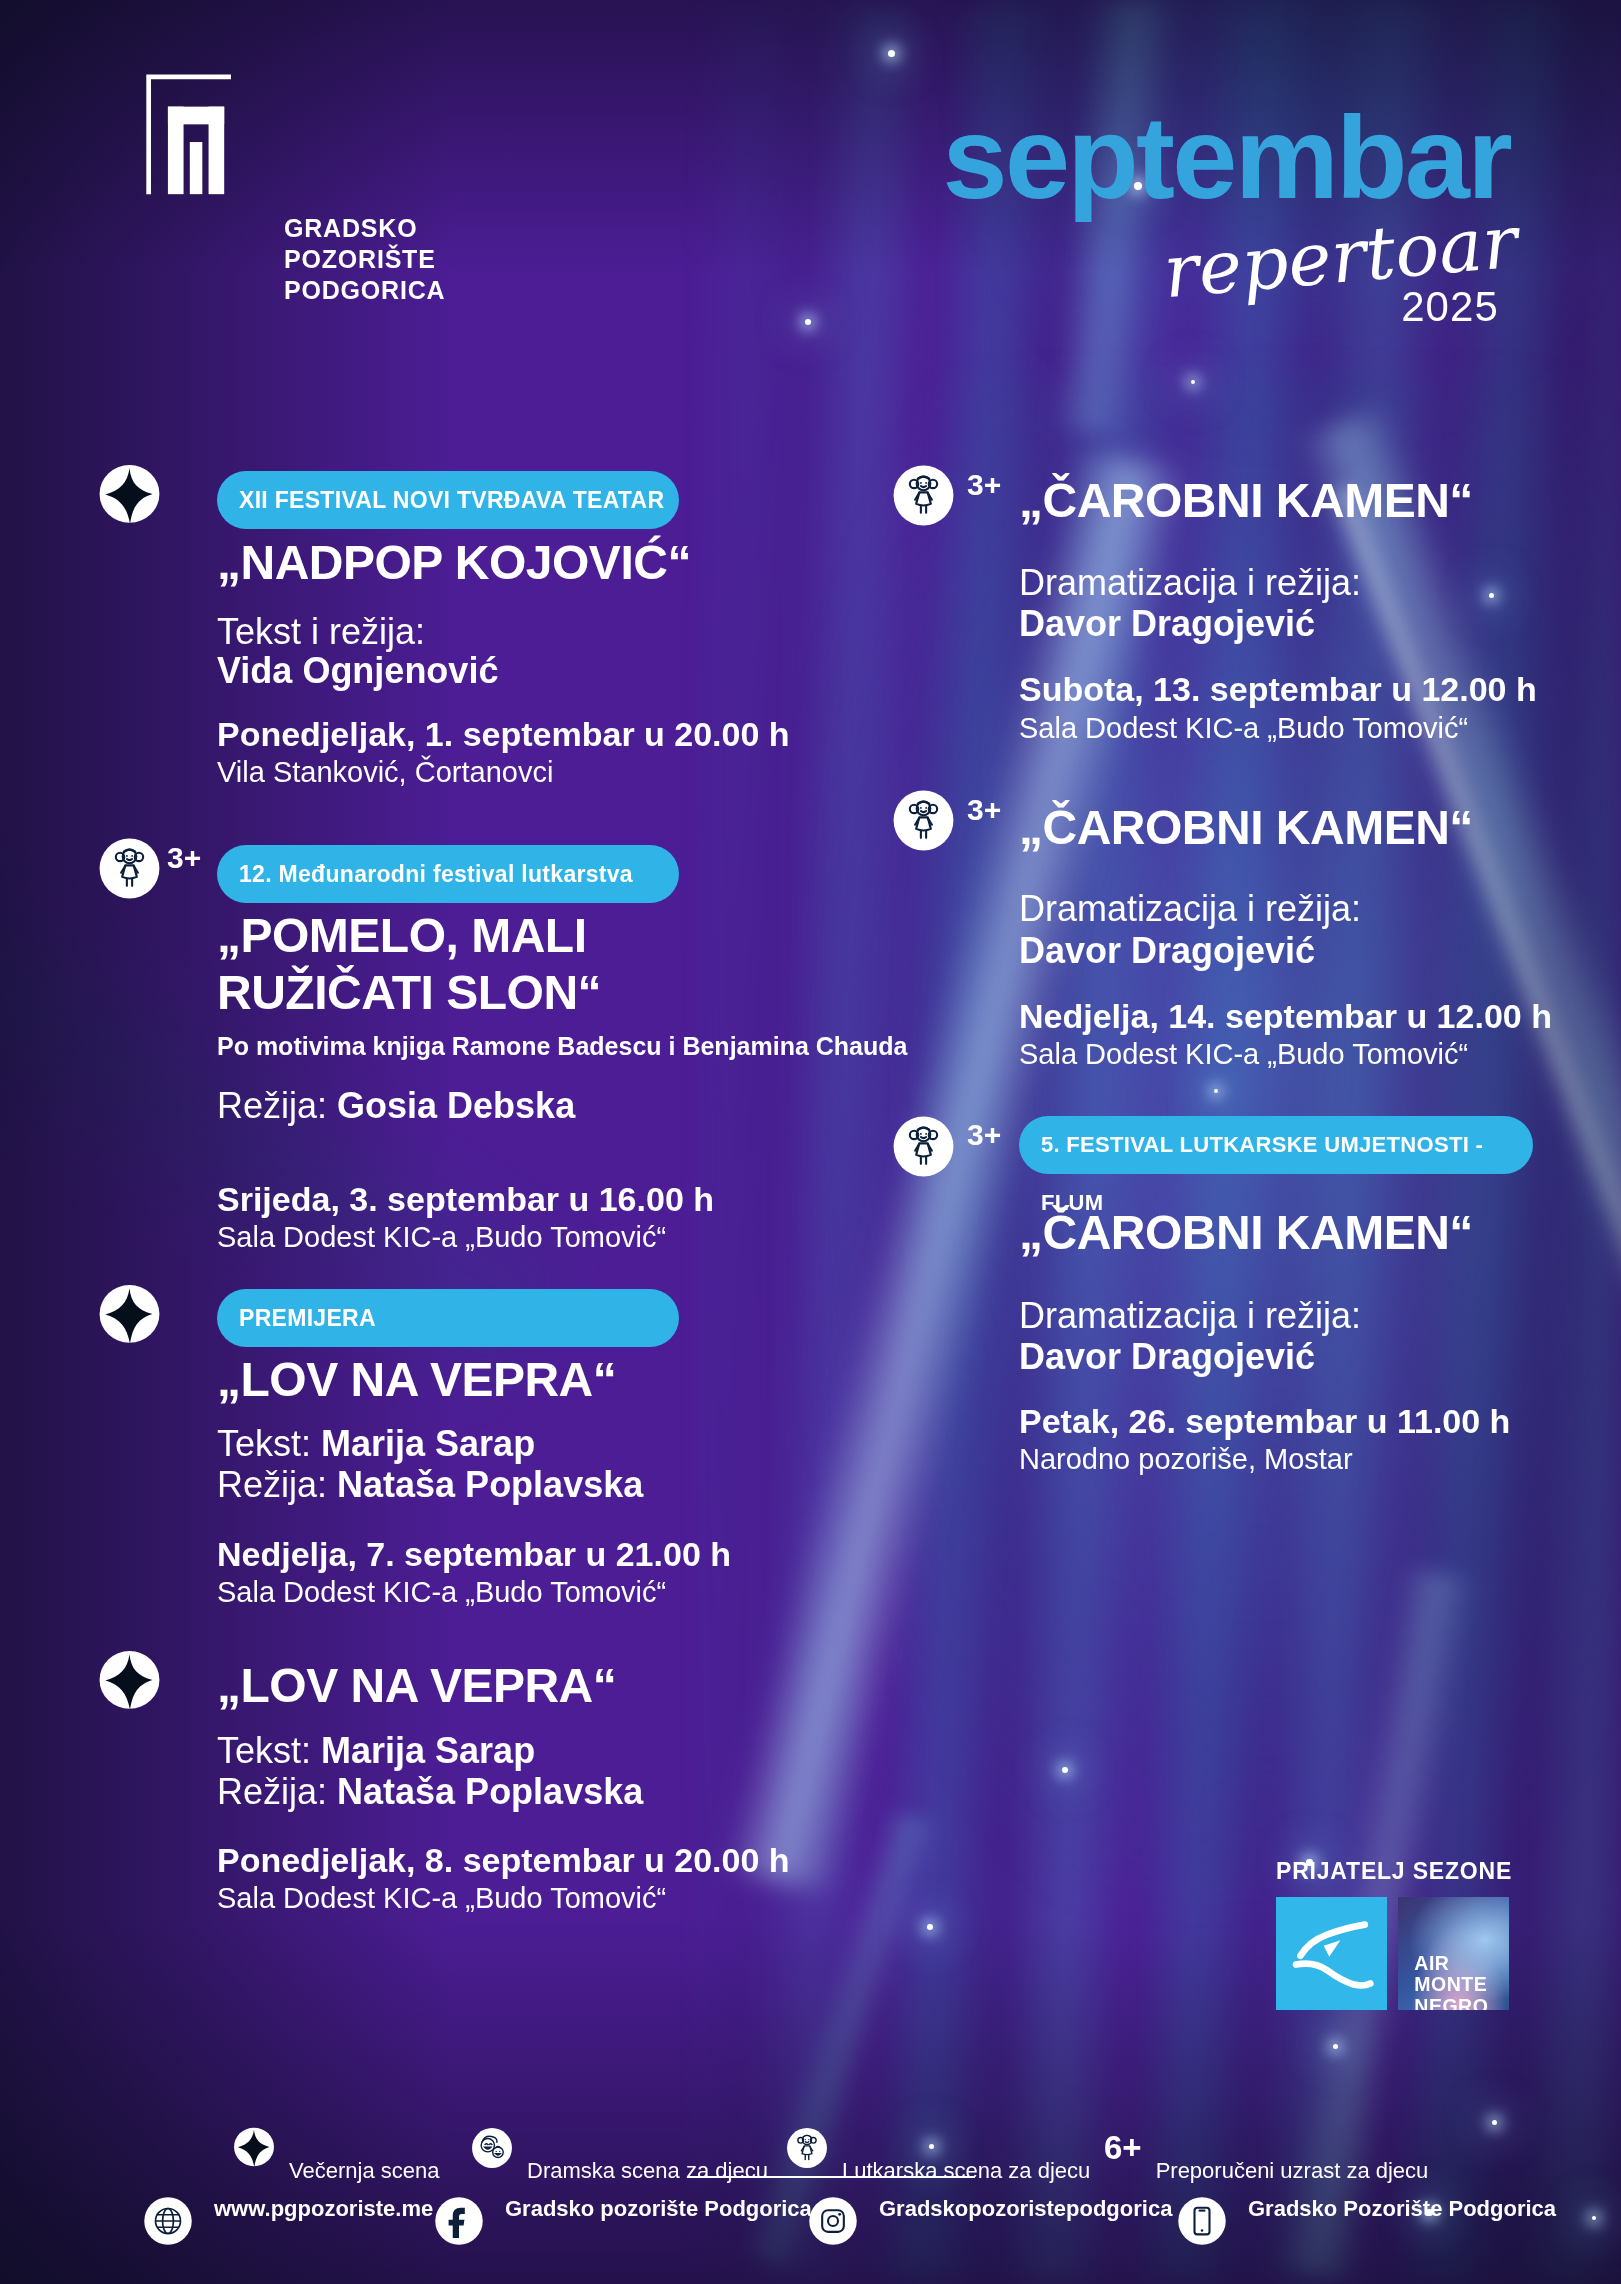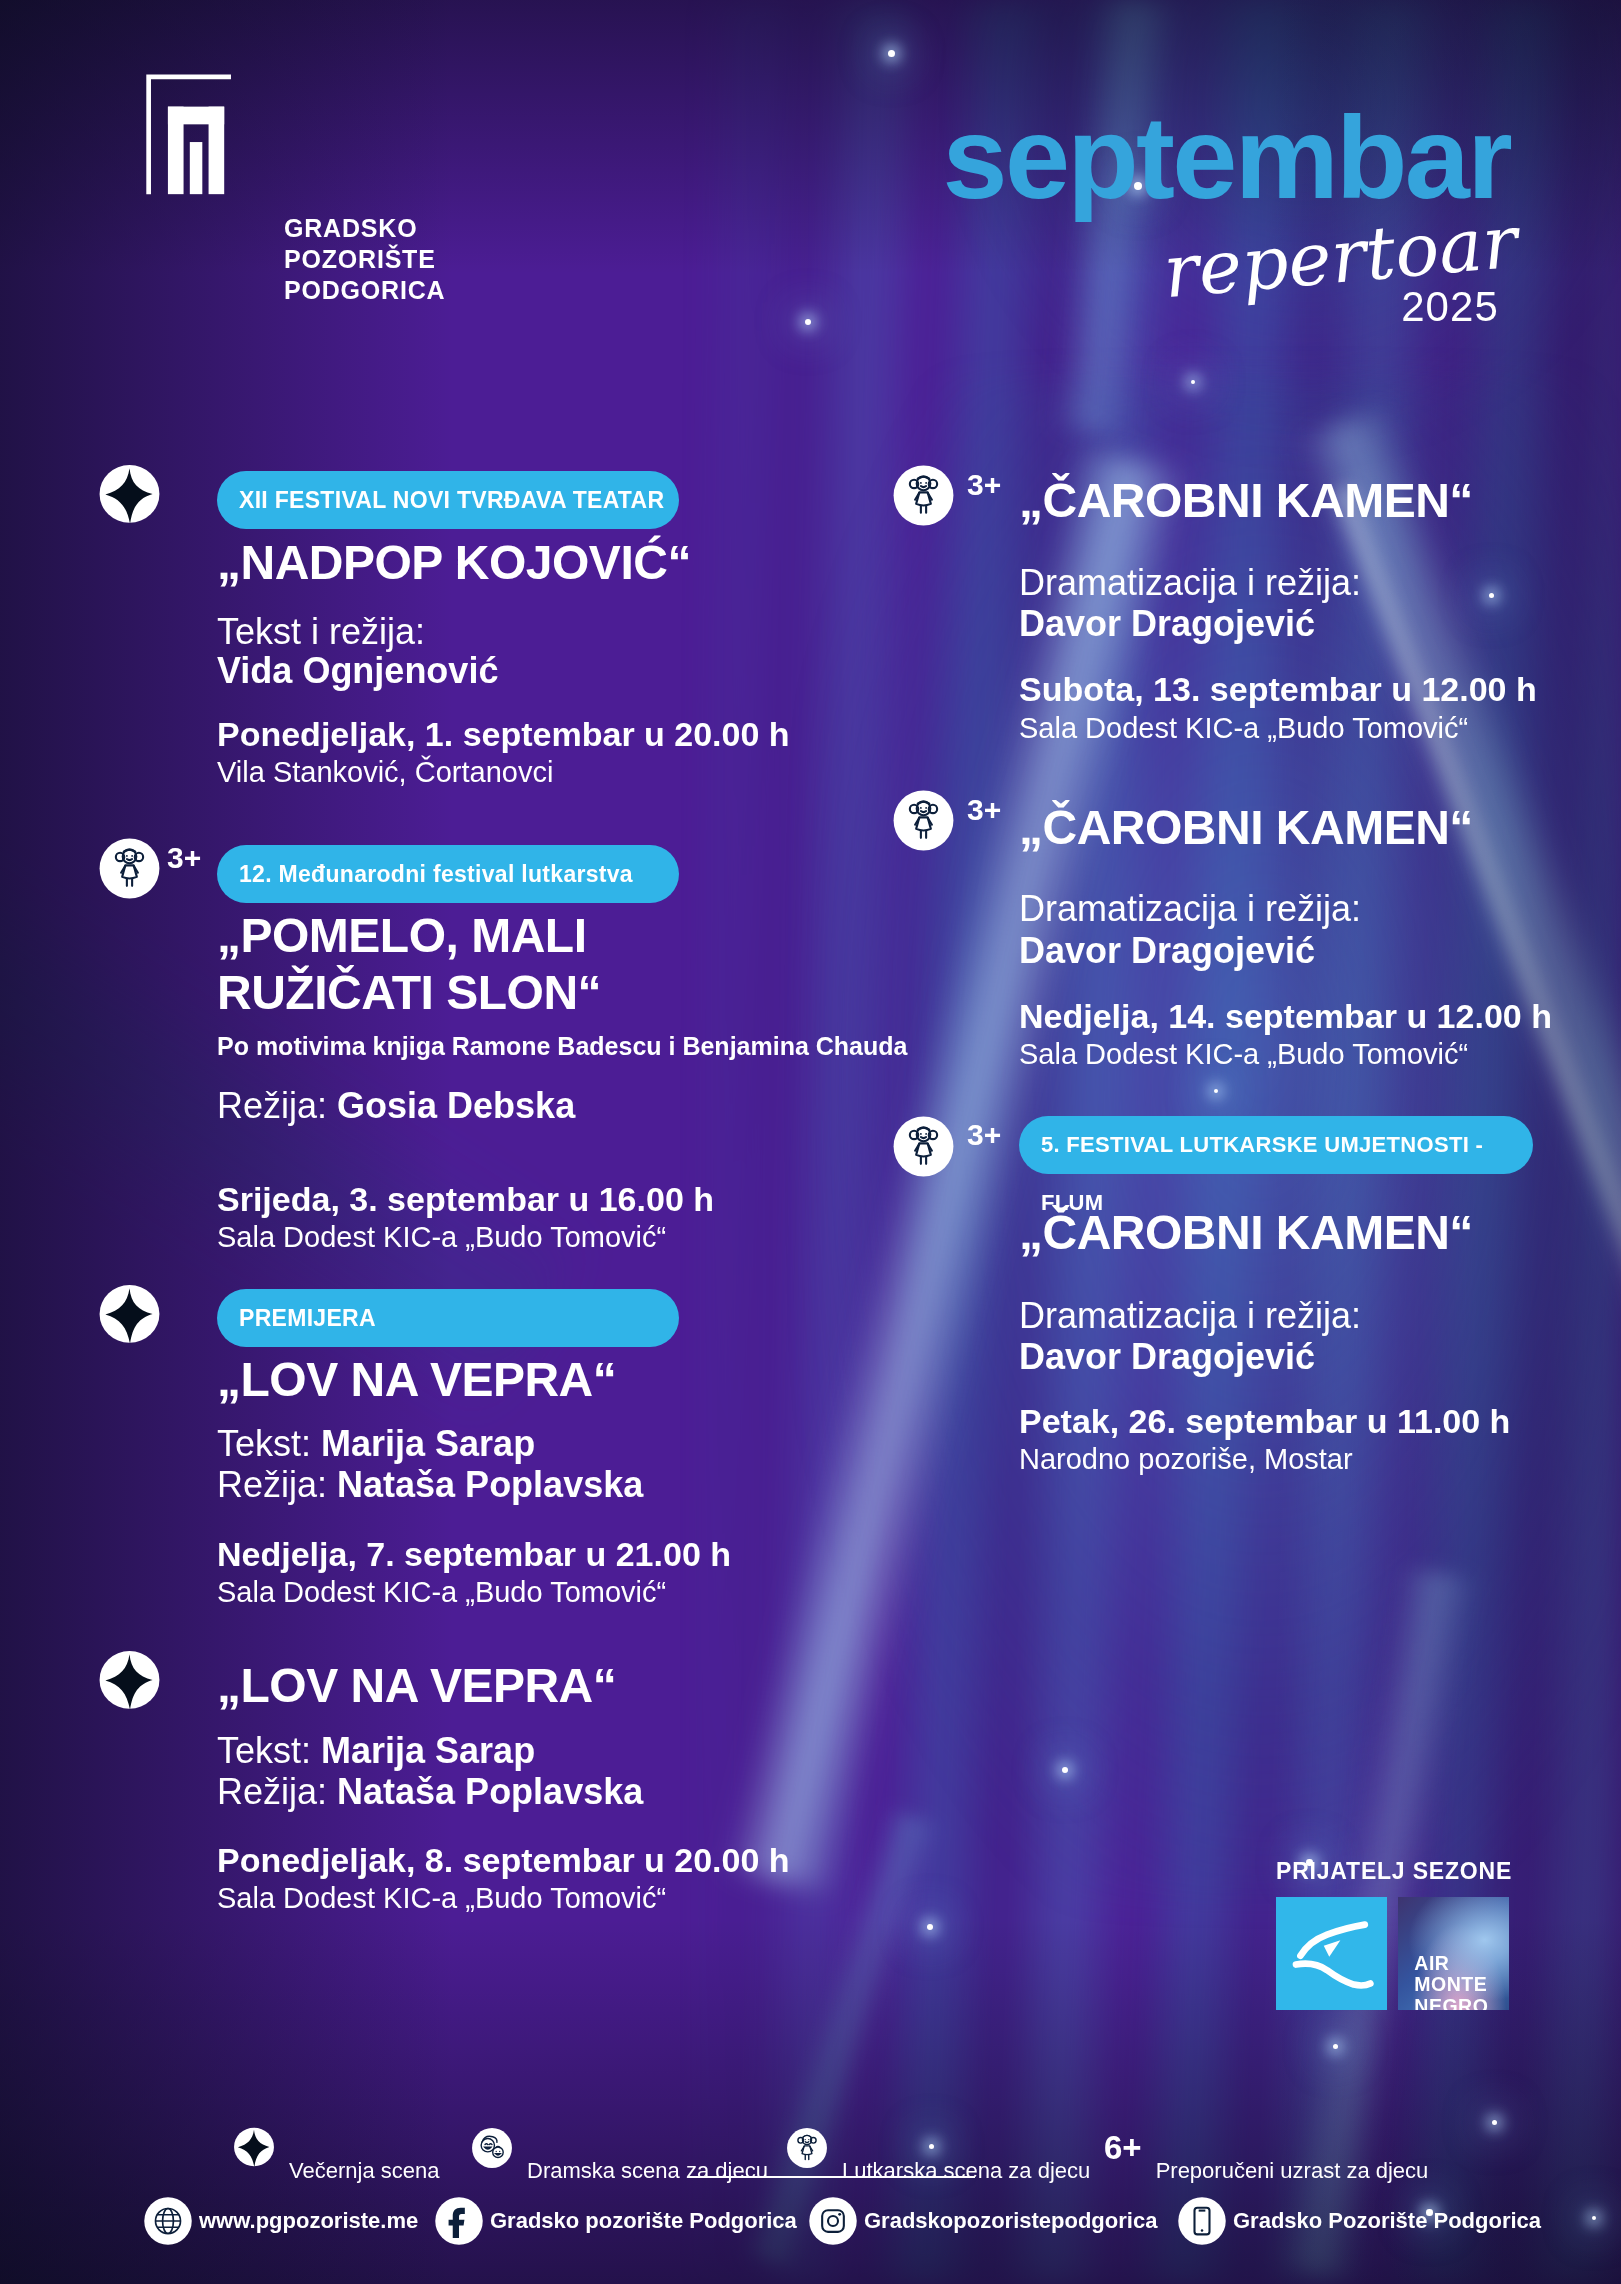--- a/index.html
+++ b/index.html
@@ -64,21 +64,21 @@
   .sponsor-head{font-weight:700;font-size:23px;letter-spacing:0.8px;}
   .amn-logo{width:111px;height:113px;overflow:hidden;
     background:
       radial-gradient(ellipse at 78% 38%, rgba(165,205,242,.95), rgba(70,110,180,0) 62%),
       radial-gradient(ellipse at 55% 105%, rgba(242,175,208,.95), rgba(242,175,208,0) 55%),
       linear-gradient(140deg,#3d3470 0%,#34549e 45%,#3f6cb0 70%,#2f4f8e 100%);}
   .amn-text{position:absolute;left:16.3px;top:56px;font-weight:700;font-size:19.5px;line-height:1.1;letter-spacing:0.5px;}
   .eagle-logo{width:111px;height:113px;background:#31b7ea;}
   .legend-group{display:flex;align-items:center;gap:14px;height:43px;}
   .legend-label{font-size:22px;font-weight:400;margin-top:47px;}
-  .footer-group{display:flex;align-items:center;gap:6px;height:50px;}
+  .footer-group{display:flex;gap:21px;height:50px;}
   .footer-label{font-size:22px;font-weight:700;}
   .divider{background:#fff;height:2.2px;}
 </style>
 </head>
 <body>
 
 <div class="poster">
 
   <div class="abs bg-curtain"></div>
   <div class="abs bg-glow-top"></div>

